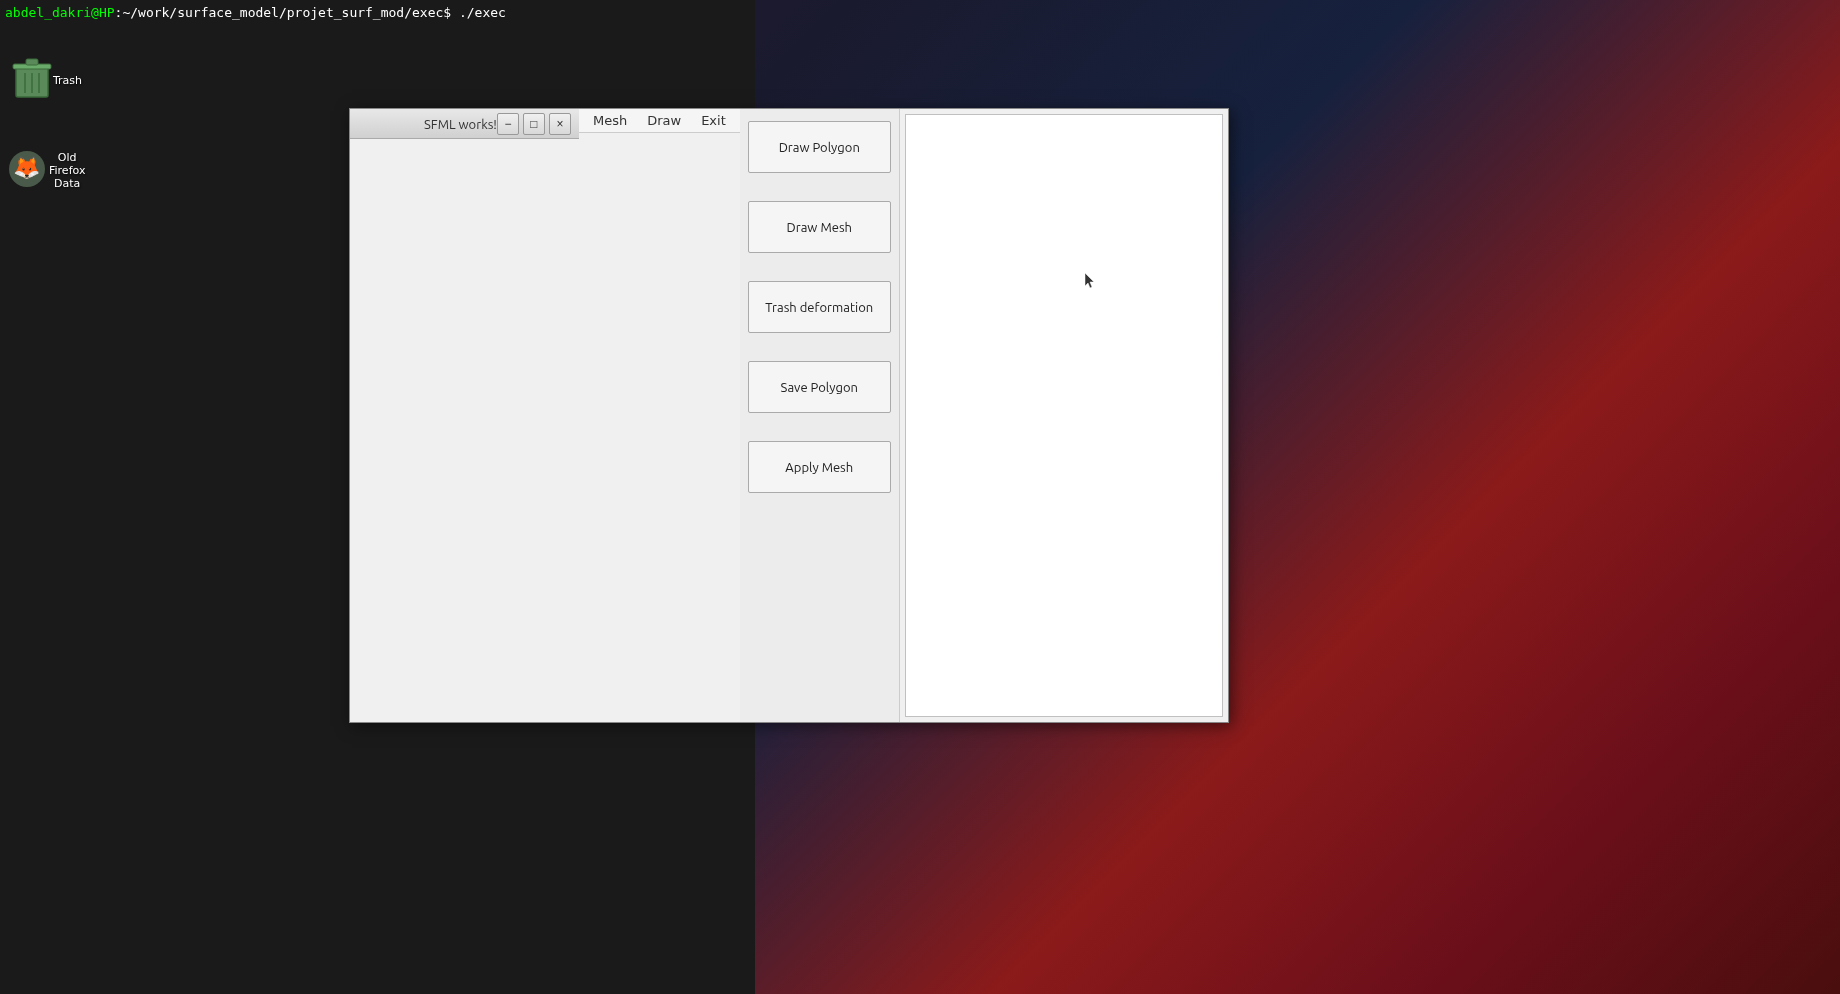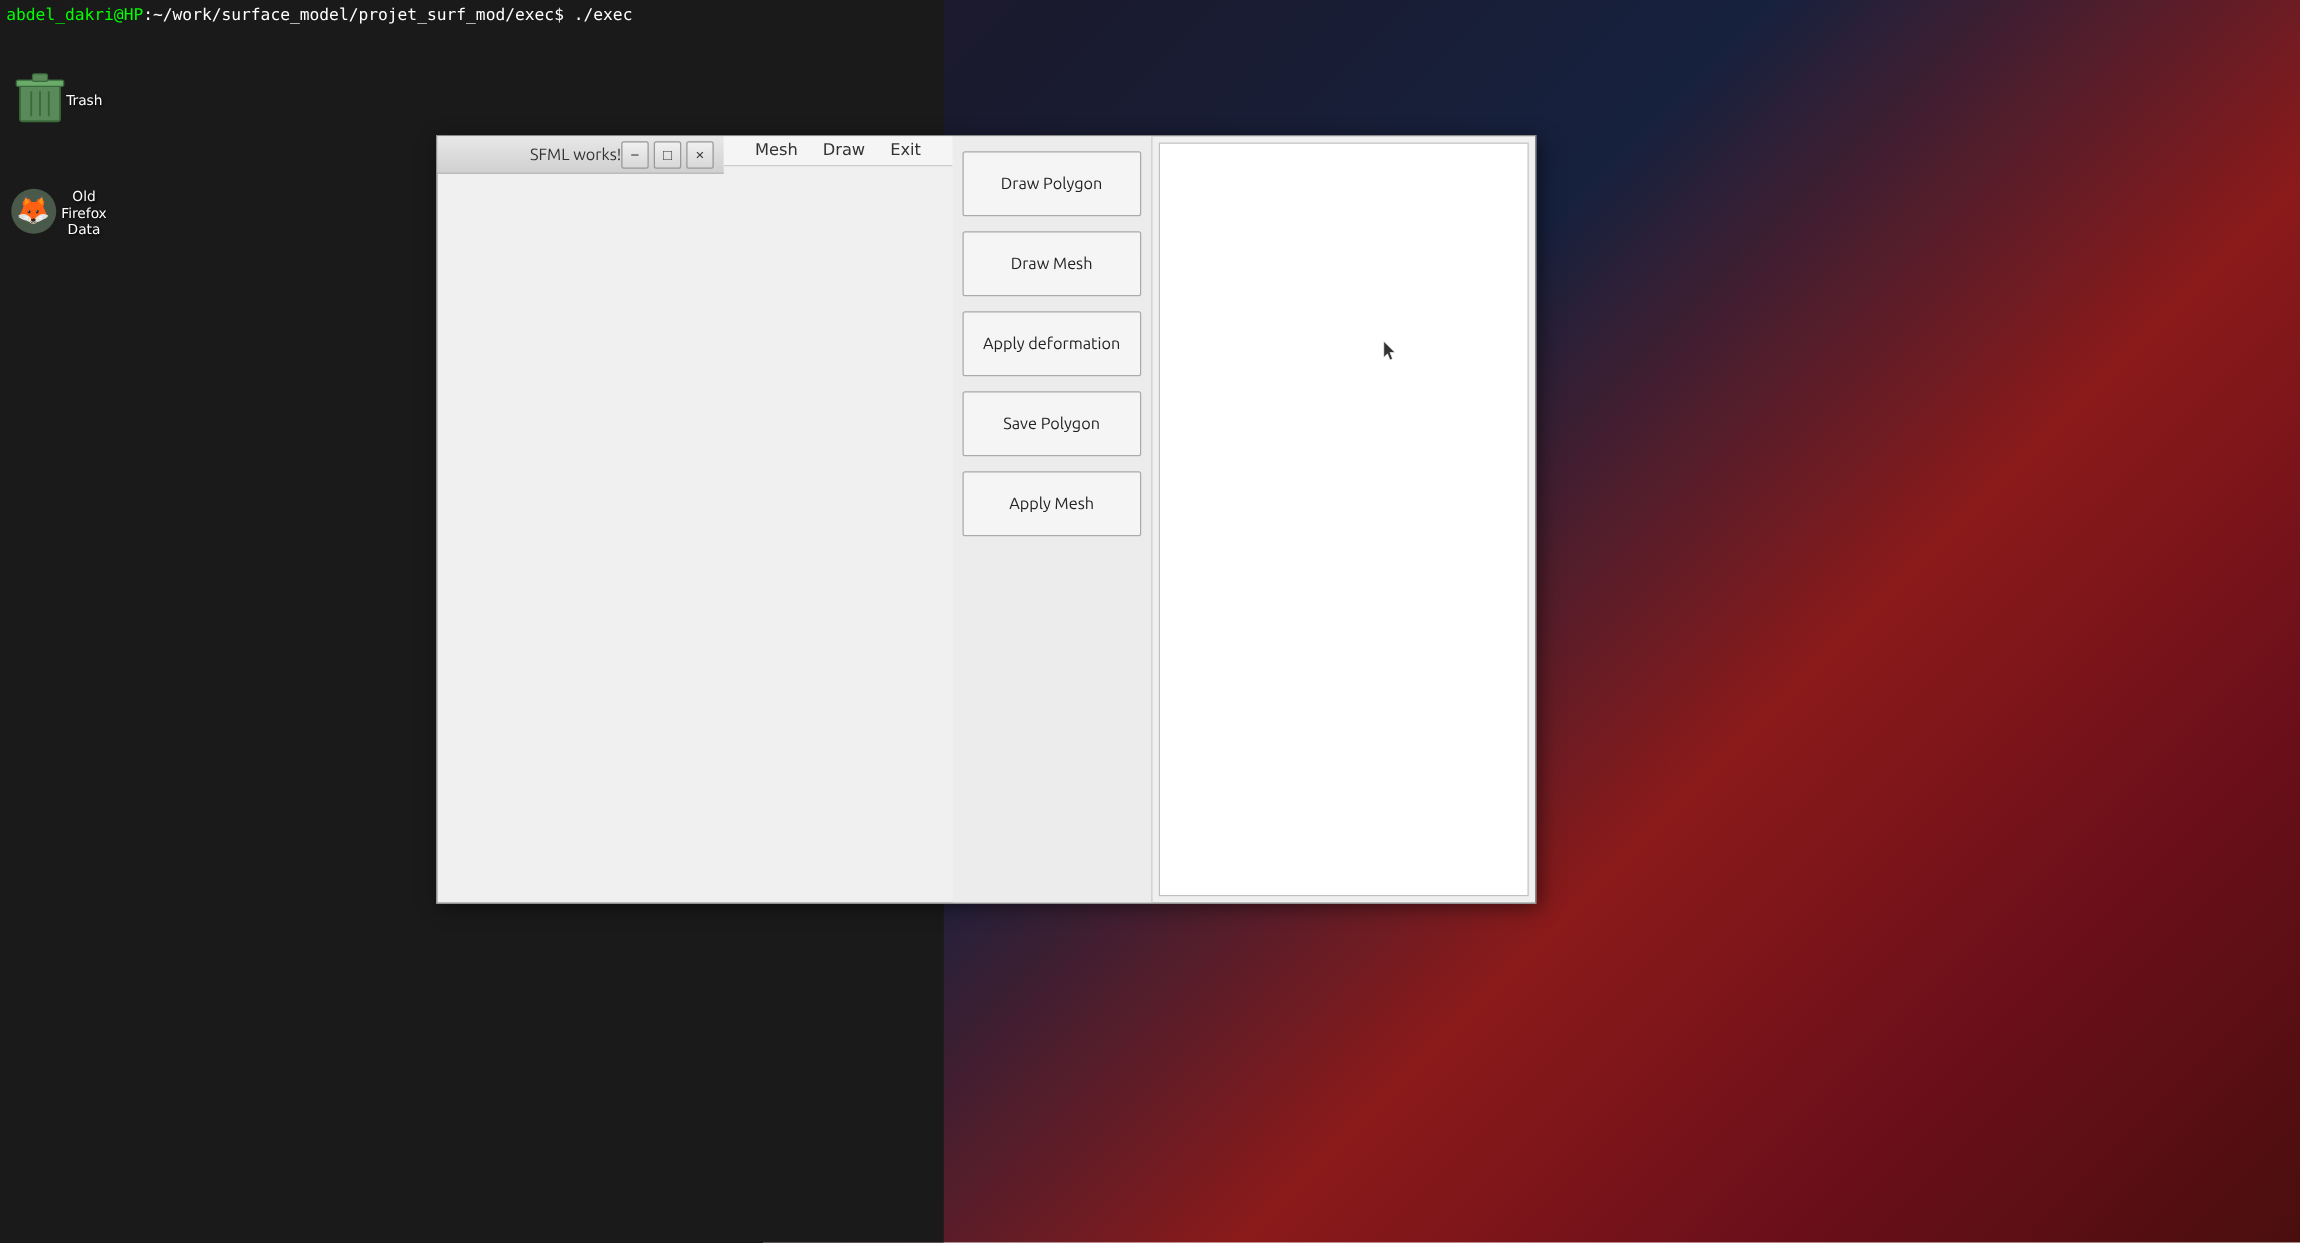--- a/index.html
+++ b/index.html
@@ -142,21 +142,21 @@
       color: #333;
     }
 
     
     .menu-bar {
       display: flex;
       align-items: center;
       background: #f5f5f5;
       border-bottom: 1px solid #ccc;
       height: 24px;
-      padding: 0 15px;
+      padding: 0 4px;
       flex-shrink: 0;
     }
 
     .menu-item {
       padding: 2px 10px;
       font-size: 13px;
       color: #333;
       cursor: pointer;
       border-radius: 2px;
     }
@@ -169,21 +169,21 @@
     }
 
     
     .sidebar {
       width: 160px;
       background: #ececec;
       border-right: 1px solid #ccc;
       display: flex;
       flex-direction: column;
       padding: 12px 8px;
-      gap: 0;
+      gap: 16px;
       flex-shrink: 0;
     }
 
     .sfml-btn {
       display: block;
       width: 100%;
       padding: 18px 8px;
       margin-bottom: 12px;
       background: #f5f5f5;
       border: 1px solid #aaa;
@@ -265,21 +265,21 @@
       <div class="menu-item">Mesh</div>
       <div class="menu-item">Draw</div>
       <div class="menu-item">Exit</div>
     </div>
 
     <div class="window-content">
 
       <div class="sidebar">
         <button class="sfml-btn">Draw Polygon</button>
         <button class="sfml-btn">Draw Mesh</button>
-        <button class="sfml-btn">Apply deformation</button>
+        <button class="sfml-btn">Trash deformation</button>
         <button class="sfml-btn">Save Polygon</button>
         <button class="sfml-btn">Apply Mesh</button>
       </div>
 
       <div class="canvas-area">
 
         <div class="cursor-dot">
           <svg width="12" height="18" viewBox="0 0 12 18" xmlns="http://www.w3.org/2000/svg">
             <path d="M1 1 L1 14 L4 11 L6 16 L8 15 L6 10 L10 10 Z" fill="#333" stroke="#fff" stroke-width="0.5"></path>
           </svg>

